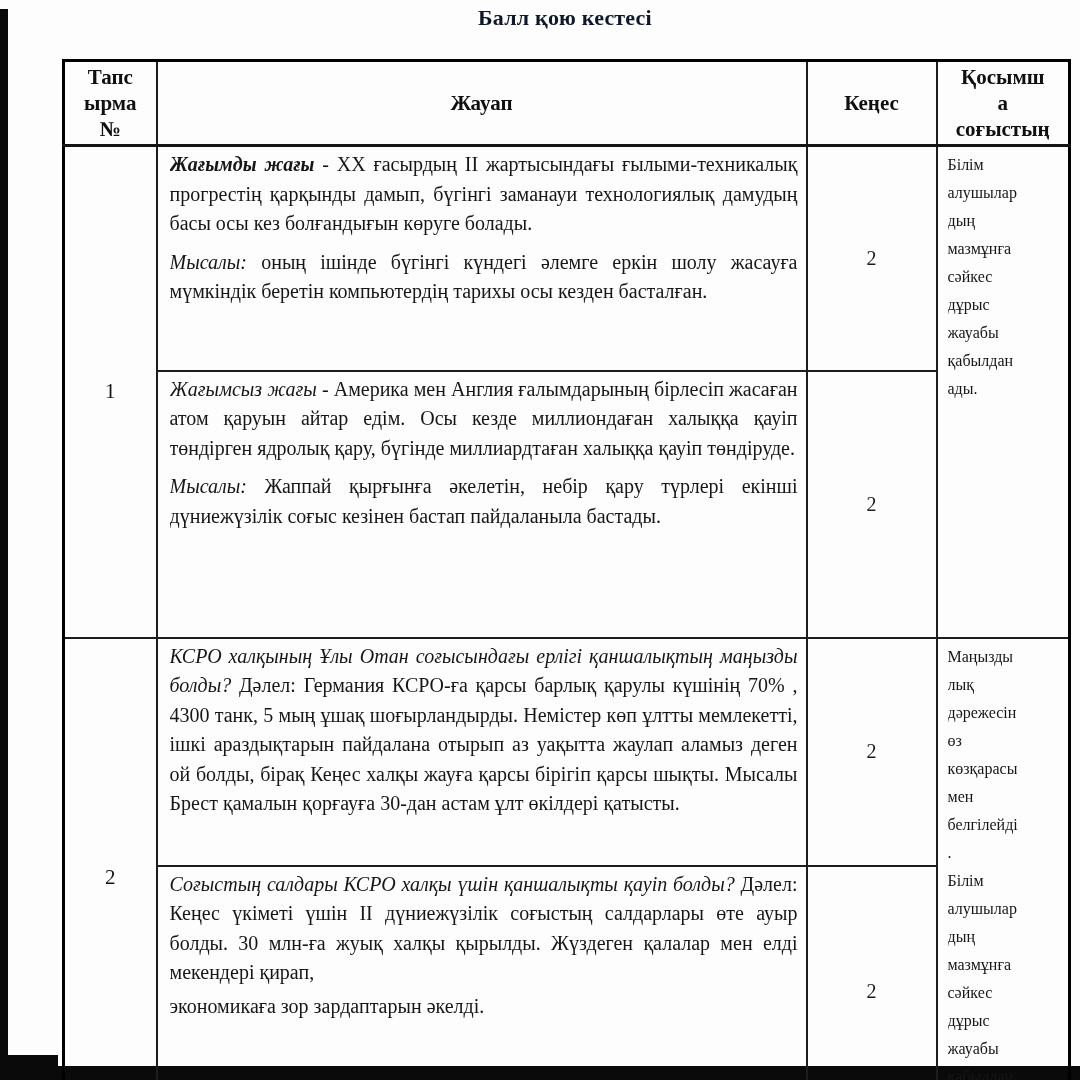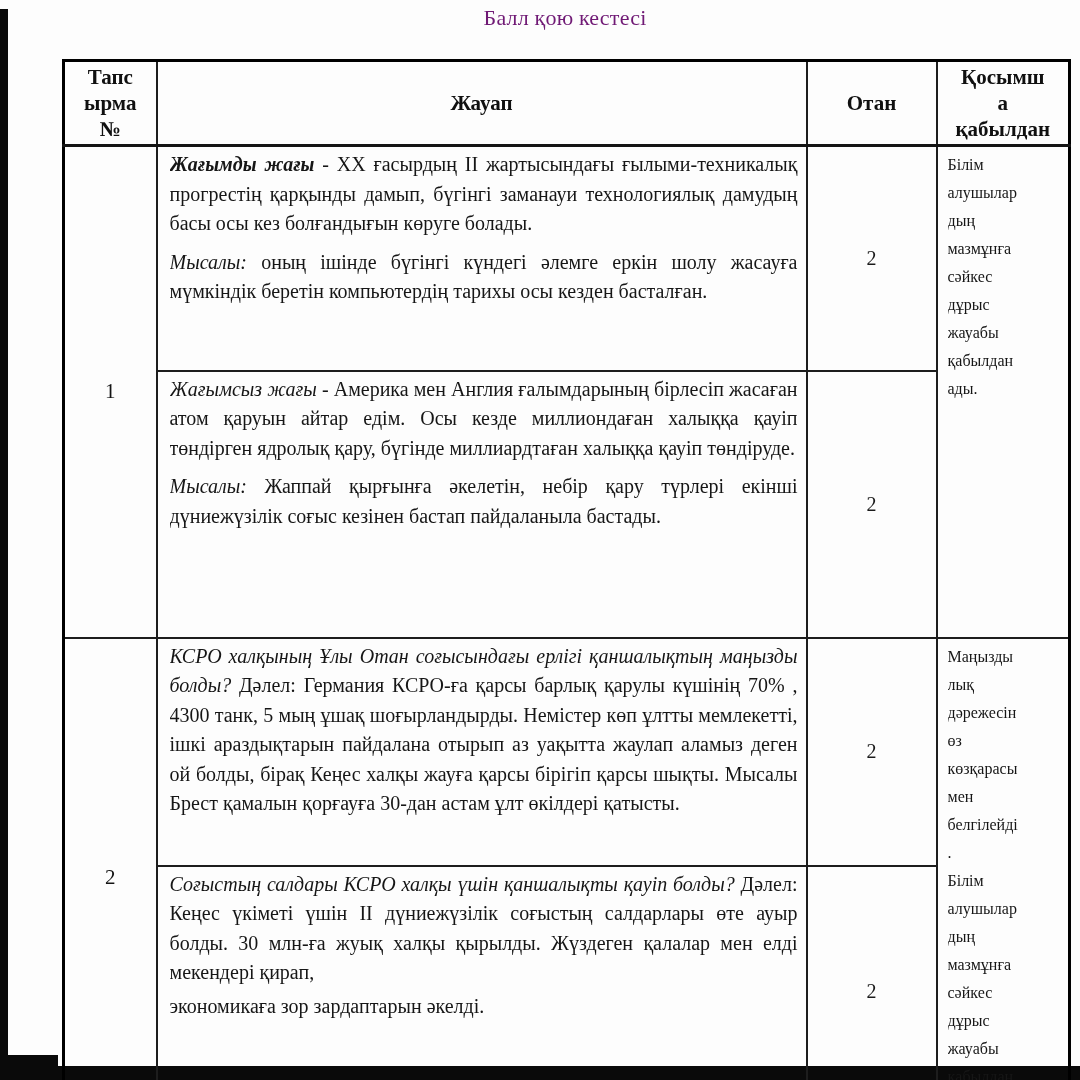--- a/index.html
+++ b/index.html
@@ -7,21 +7,21 @@
     width:1080px;height:1080px;position:relative;overflow:hidden;
     background:#fdfdfd;color:#161616;
     font-family:"Liberation Serif","DejaVu Serif",serif;
     -webkit-font-smoothing:antialiased;
   }
   .bar-left{position:absolute;left:0;top:9px;width:8px;height:1071px;background:#0a0a0a;}
   .bar-bottom{position:absolute;left:0;top:1066px;width:1080px;height:14px;background:#0a0a0a;}
   .bar-bottom-left{position:absolute;left:0;top:1055px;width:58px;height:25px;background:#0a0a0a;}
   .doc-title{
     position:absolute;left:62px;top:5px;width:1006px;
-    text-align:center;font-weight:normal;font-size:22px;letter-spacing:.2px;color:#701a75;
+    text-align:center;font-weight:bold;font-size:22px;letter-spacing:.2px;color:#0f172a;
   }
   table.score-table{
     position:absolute;left:62px;top:59px;width:1006px;
     border-collapse:collapse;table-layout:fixed;
     border:3px solid #000000;
   }
   .score-table th,.score-table td{
     border:2px solid #1d1d1d;vertical-align:top;overflow:hidden;
   }
   .score-table th{
@@ -75,24 +75,24 @@
     <col style="width:650px">
     <col style="width:130px">
     <col style="width:133px">
   </colgroup>
   <tbody>
     <tr class="header-row">
       <th class="pre">Тапс
 ырма
 №</th>
       <th>Жауап</th>
-      <th>Отан</th>
+      <th>Кеңес</th>
       <th class="pre">Қосымш
 а
-қабылдан</th>
+соғыстың</th>
     </tr>
 
     <tr class="r1a">
       <td class="task" rowspan="2">1</td>
       <td class="answer">
         <div class="inner h1">
           <p><span class="bi">Жағымды жағы</span><span> - ХХ ғасырдың II жартысындағы ғылыми-техникалық прогрестің қарқынды дамып, бүгінгі заманауи технологиялық дамудың басы осы кез болғандығын көруге болады.</span></p>
           <p><span class="i">Мысалы:</span><span> оның ішінде бүгінгі күндегі әлемге еркін шолу жасауға мүмкіндік беретін компьютердің тарихы осы кезден басталған.</span></p>
         </div>
       </td>

